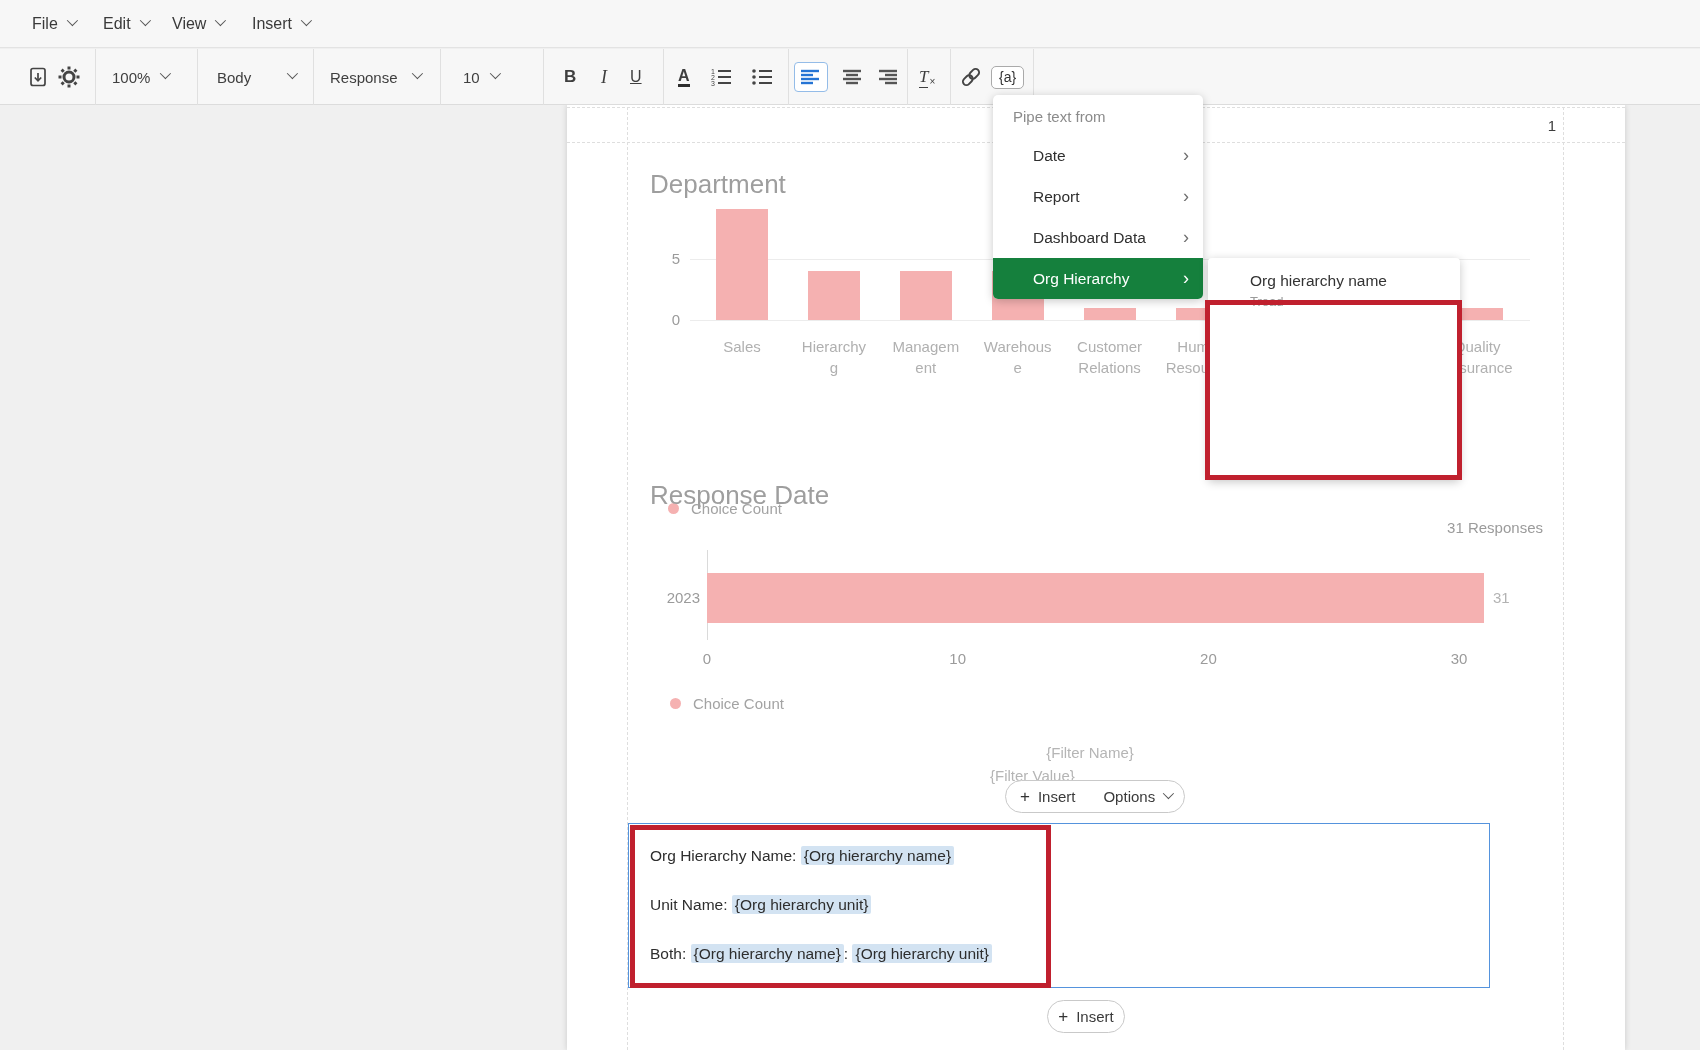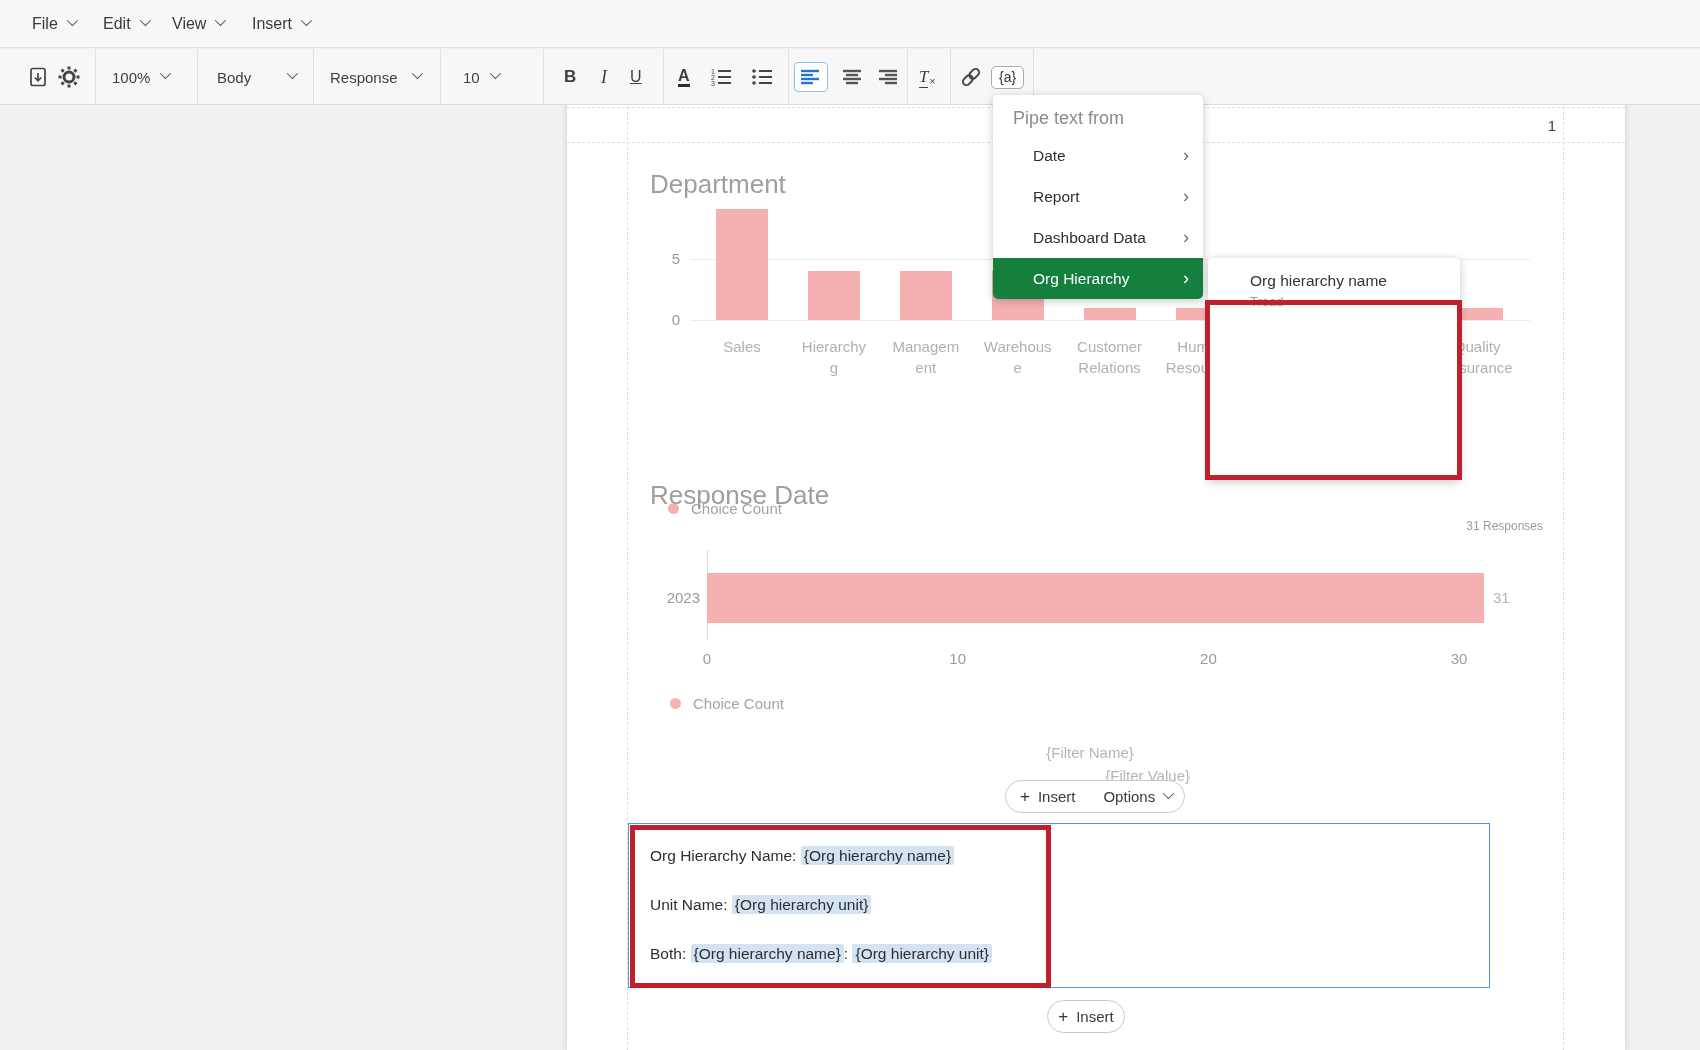--- a/index.html
+++ b/index.html
@@ -47,47 +47,47 @@
   .legend .dot { width:11px; height:11px; border-radius:50%; }
 
   .grid-line { position:absolute; height:1px; background:#ececec; }
   .bar-v { position:absolute; }
   .ytick { position:absolute; text-align:right; font-size:15px; color:#9b9b9b; }
   .cat-label { position:absolute; text-align:center; font-size:15px; line-height:21px;
                color:#b0b0b0; overflow:hidden; }
   .xtick { position:absolute; text-align:center; font-size:15px; color:#9b9b9b; }
   .axis-vline { position:absolute; width:1px; background:#dadada; }
 
-  .responses { position:absolute; right:82px; top:414px; font-size:12px; color:#9b9b9b;text-align:right; }
+  .responses { position:absolute; right:82px; top:414px; font-size:15px; color:#9b9b9b;text-align:right; }
   .hbar-ylabel { position:absolute; left:63px; top:484px; width:70px; text-align:right;
                  font-size:15px; color:#9b9b9b; }
   .hbar-value { position:absolute; left:926px; top:484px; font-size:15px; color:#b3b3b3; }
 
   .filter-name { position:absolute; left:423px; top:639px; width:200px; text-align:center;
                  font-size:15px; color:#b5b5b5; z-index:1; }
-  .filter-value { position:absolute; left:423px; top:662px; width:200px; text-align:right;
+  .filter-value { position:absolute; left:423px; top:662px; width:200px; text-align:left;
                   font-size:15px; color:#b5b5b5; z-index:1; }
 
   .pill { position:absolute; background:#fff; border:1px solid #c9c9c9; border-radius:17px;
           display:flex; align-items:center; font-size:15px; color:#3a3a3a; z-index:2; }
   .pill-io { left:438px; top:675px; width:180px; height:33px; }
   .pill-bottom { left:480px; top:895px; width:78px; height:33px; justify-content:center; gap:8px; }
   .pill .cell { display:flex; align-items:center; gap:8px; padding:0 14px; height:100%; }
   .pill .divider { width:1px; height:100%; background:#c9c9c9; }
   .plus { font-size:17px; color:#333; }
 
   .textbox { position:absolute; left:61px; top:718px; width:862px; height:165px;
              border:1px solid #5593dd; background:#fff; }
   .tline { position:absolute; left:83px; font-size:15.5px; color:#2e2e2e; white-space:nowrap; }
   .token { background:#d3e3f2; border-radius:2px; padding:1px 3px; }
 
   
   .menu { position:absolute; left:993px; top:95px; width:210px; height:204px; background:#fff;
           border-radius:5px; box-shadow:0 2px 10px rgba(0,0,0,0.22); z-index:30; overflow:hidden; }
-  .menu-header { padding:13px 16px 0 20px; font-size:18px; color:#8b8b8b; height:40px; }
+  .menu-header { padding:13px 16px 0 20px; font-size:15px; color:#8b8b8b; height:40px; }
   .menu-item { position:relative; height:41px; line-height:41px; padding-left:40px;
                font-size:15.5px; color:#2f2f2f; cursor:default; }
   .menu-item .chev { position:absolute; right:14px; top:0; font-size:18px; color:#6f6f6f; }
   .menu-item.active { background:#15803d; color:#fff; }
   .menu-item.active .chev { color:#fff; }
 
   .submenu { position:absolute; left:1208px; top:258px; width:252px; height:222px; background:#fff;
              border-radius:4px; box-shadow:0 2px 10px rgba(0,0,0,0.22); z-index:30; overflow:hidden; }
   .submenu-header { padding:13px 0 0 20px; font-size:15px; color:#8b8b8b; height:34px; }
   .sub-item { margin:12px 0 24px 42px; cursor:default; }

